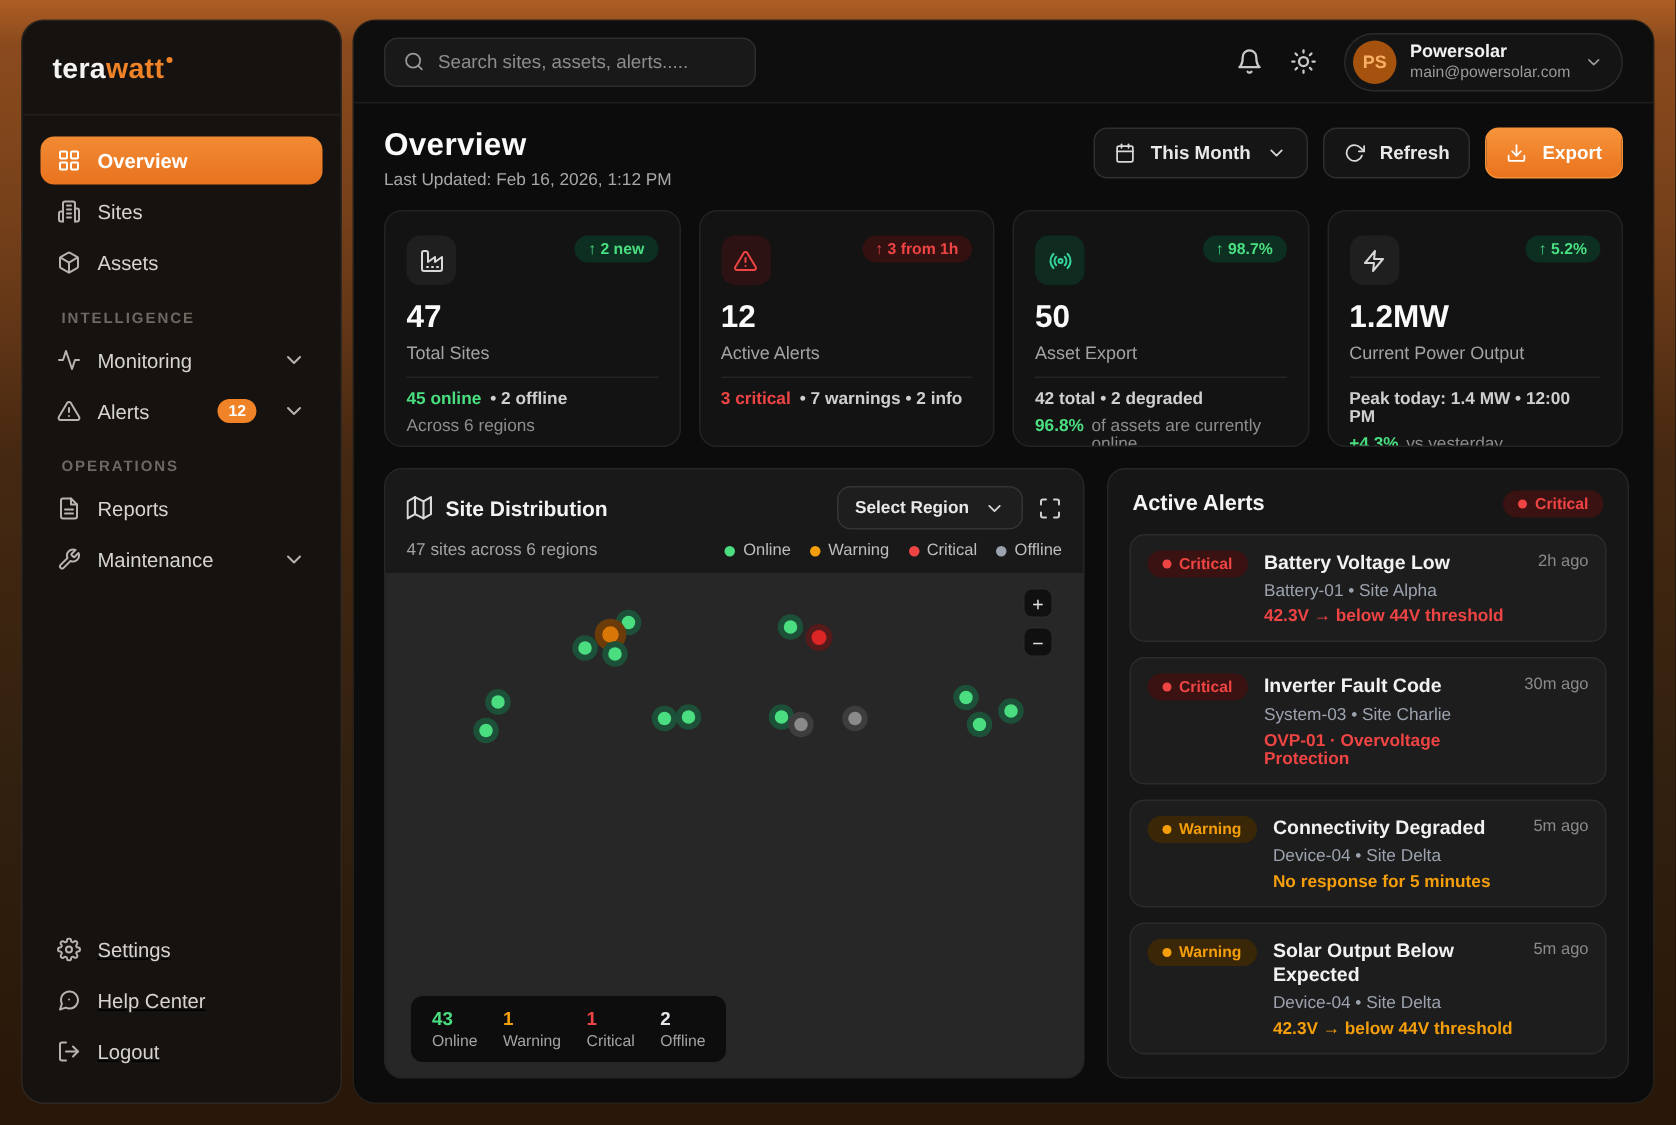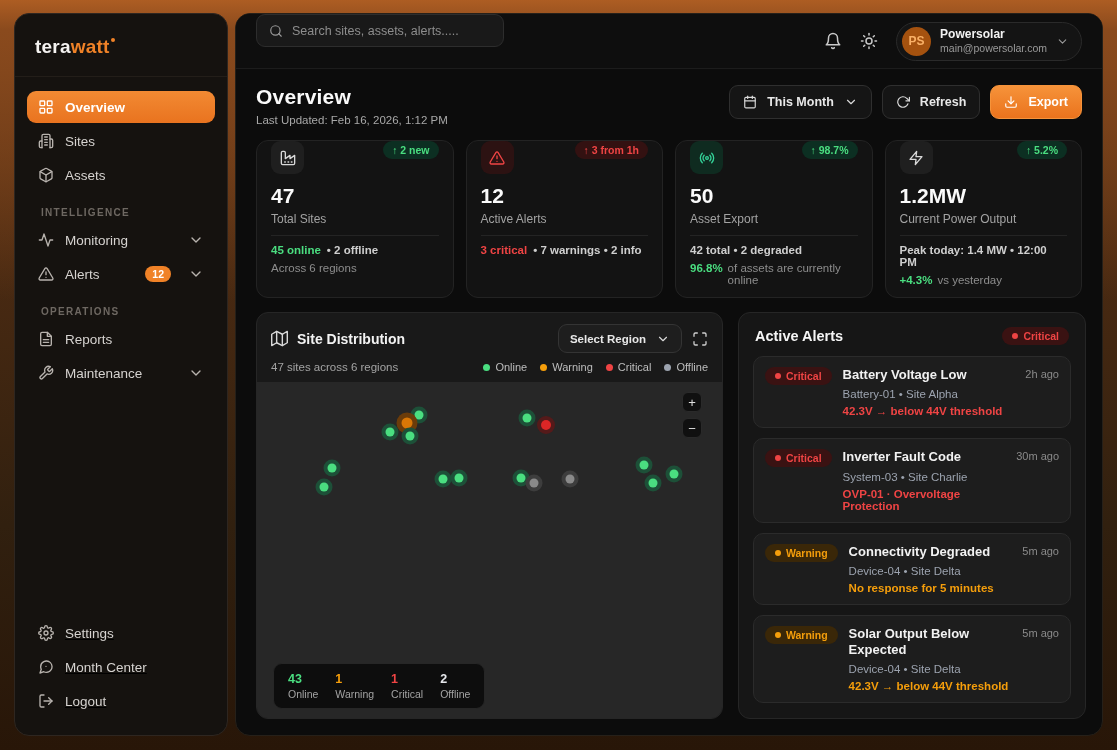--- a/index.html
+++ b/index.html
@@ -29,21 +29,21 @@
   .nav-badge { margin-left:auto; background:#f08227; color:#fff; font-size:10.5px; font-weight:700;
     border-radius:999px; padding:2px 7px; line-height:1.2; }
   .nav-chev { margin-left:auto; width:14px; height:14px; stroke:#8a857f; flex:none; }
   .nav-chev.after-badge { margin-left:8px; }
   .side-footer { margin-top:auto; padding:0 12px 16px 12px;text-decoration:underline; }
 
   
   .main { flex:1; background:#0c0c0c; border:1px solid #262019; border-radius:15px;
     display:flex; flex-direction:column; overflow:hidden; }
 
-  .topbar { height:55px; flex:none; display:flex; padding:0 20px;
+  .topbar { height:55px; flex:none; display:flex; align-items:center; padding:0 20px;
     border-bottom:1px solid #1c1c1c; background:#0e0e0e; }
   .search { display:flex; align-items:center; gap:9px; width:248px; height:33px;
     background:#191919; border:1px solid #2d2d2d; border-radius:9px; padding:0 12px; }
   .search svg { width:14px; height:14px; stroke:#9a9a9a; flex:none; }
   .search input { flex:1; background:transparent; border:none; outline:none; color:#e5e5e5;
     font-size:12.5px; font-family:"Liberation Sans", sans-serif; }
   .search input::placeholder { color:#8d8d8d; }
   .top-right { margin-left:auto; display:flex; align-items:center; gap:18px; }
   .icon-btn { background:none; border:none; cursor:pointer; display:flex; }
   .icon-btn svg { width:18px; height:18px; stroke:#c9c9c9; }
@@ -61,21 +61,21 @@
   .header-actions { margin-left:auto; display:flex; gap:10px; }
   .btn { display:flex; align-items:center; gap:10px; height:34px; padding:0 13px;
     background:#151515; border:1px solid #2f2f2f; border-radius:9px; color:#e8e8e8;
     font-size:12.5px; font-weight:600; cursor:pointer; font-family:"Liberation Sans", sans-serif; }
   .btn svg { width:14px; height:14px; stroke:#d8d8d8; }
   .btn.primary { background:linear-gradient(180deg,#f6933a,#ea731d); border:1px solid #f6933a; color:#fff; }
   .btn.primary svg { stroke:#fff; }
 
   
   .kpi-row { flex:none; display:grid; grid-template-columns:repeat(4,1fr); gap:12px; padding:2px 20px 0 20px; }
-  .kpi { background:#131313; border:1px solid #232323; border-radius:12px; padding:0 14px; height:158px; overflow:hidden; }
+  .kpi { background:#131313; border:1px solid #232323; border-radius:12px; padding:16px 14px; height:158px; overflow:hidden; }
   .kpi-head { display:flex; align-items:flex-start; justify-content:space-between; }
   .kpi-icon { width:33px; height:33px; border-radius:9px; background:#1f1f1f;
     display:flex; align-items:center; justify-content:center; }
   .kpi-icon svg { width:16px; height:16px; stroke:#d8d8d8; }
   .kpi-icon.red { background:#2c1212; } .kpi-icon.red svg { stroke:#ef4444; }
   .kpi-icon.green { background:#0f2b20; } .kpi-icon.green svg { stroke:#34d399; }
   .pill { font-size:10.5px; font-weight:700; border-radius:999px; padding:3px 9px; white-space:nowrap; }
   .pill.green { background:#0c2f22; color:#4ade80; }
   .pill.red { background:#331111; color:#ef4444; }
   .kpi-value { margin-top:10px; font-size:21px; font-weight:800; color:#fafafa; }
@@ -233,21 +233,21 @@
             <circle cx="12" cy="12" r="3"></circle>
             <path d="M19.4 15a1.65 1.65 0 0 0 .33 1.82l.06.06a2 2 0 0 1 0 2.83 2 2 0 0 1-2.83 0l-.06-.06a1.65 1.65 0 0 0-1.82-.33 1.65 1.65 0 0 0-1 1.51V21a2 2 0 0 1-4 0v-.09A1.65 1.65 0 0 0 9 19.4a1.65 1.65 0 0 0-1.82.33l-.06.06a2 2 0 0 1-2.83 0 2 2 0 0 1 0-2.83l.06-.06a1.65 1.65 0 0 0 .33-1.82 1.65 1.65 0 0 0-1.51-1H3a2 2 0 0 1 0-4h.09A1.65 1.65 0 0 0 4.6 9a1.65 1.65 0 0 0-.33-1.82l-.06-.06a2 2 0 0 1 0-2.83 2 2 0 0 1 2.83 0l.06.06a1.65 1.65 0 0 0 1.82.33H9a1.65 1.65 0 0 0 1-1.51V3a2 2 0 0 1 4 0v.09a1.65 1.65 0 0 0 1 1.51 1.65 1.65 0 0 0 1.82-.33l.06-.06a2 2 0 0 1 2.83 0 2 2 0 0 1 0 2.83l-.06.06a1.65 1.65 0 0 0-.33 1.82V9a1.65 1.65 0 0 0 1.51 1H21a2 2 0 0 1 0 4h-.09a1.65 1.65 0 0 0-1.51 1z"></path>
           </svg>
         <span>Settings</span>
       </div>
       <div class="nav-item">
         <svg viewBox="0 0 24 24">
             <path d="M21 11.5a8.38 8.38 0 0 1-.9 3.8 8.5 8.5 0 0 1-7.6 4.7 8.38 8.38 0 0 1-3.8-.9L3 21l1.9-5.7a8.38 8.38 0 0 1-.9-3.8 8.5 8.5 0 0 1 4.7-7.6 8.38 8.38 0 0 1 3.8-.9h.5a8.48 8.48 0 0 1 8 8v.5z"></path>
             <line x1="12" y1="11" x2="12" y2="11.01"></line>
           </svg>
-        <span>Month Center</span>
+        <span>Help Center</span>
       </div>
       <div class="nav-item">
         <svg viewBox="0 0 24 24">
             <path d="M9 21H5a2 2 0 0 1-2-2V5a2 2 0 0 1 2-2h4"></path>
             <polyline points="16 17 21 12 16 7"></polyline>
             <line x1="21" y1="12" x2="9" y2="12"></line>
           </svg>
         <span>Logout</span>
       </div>
     </div>

